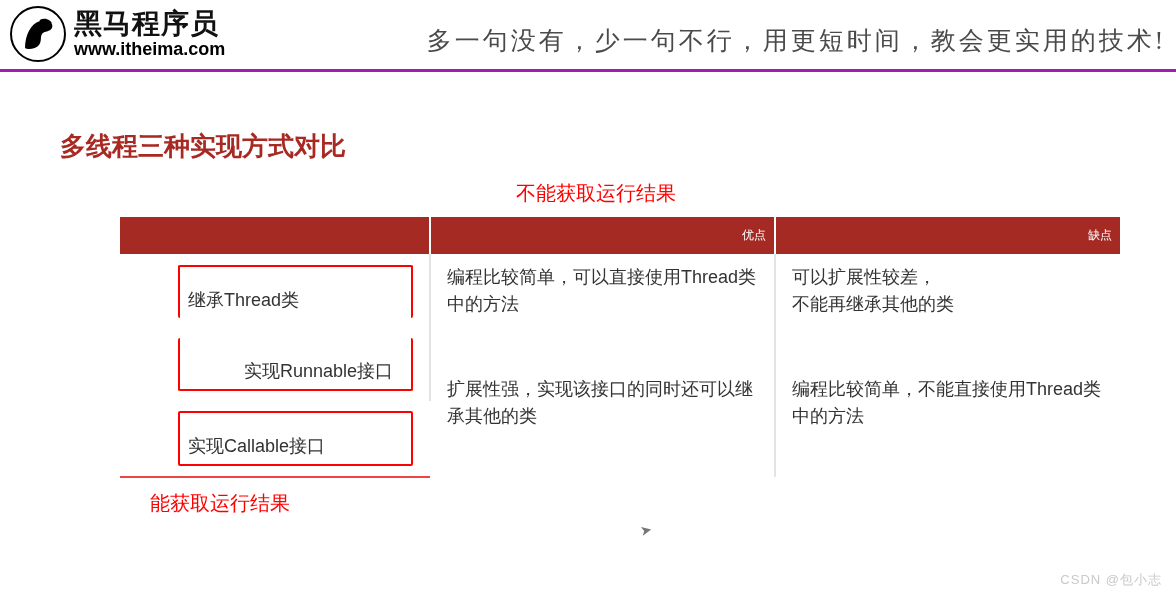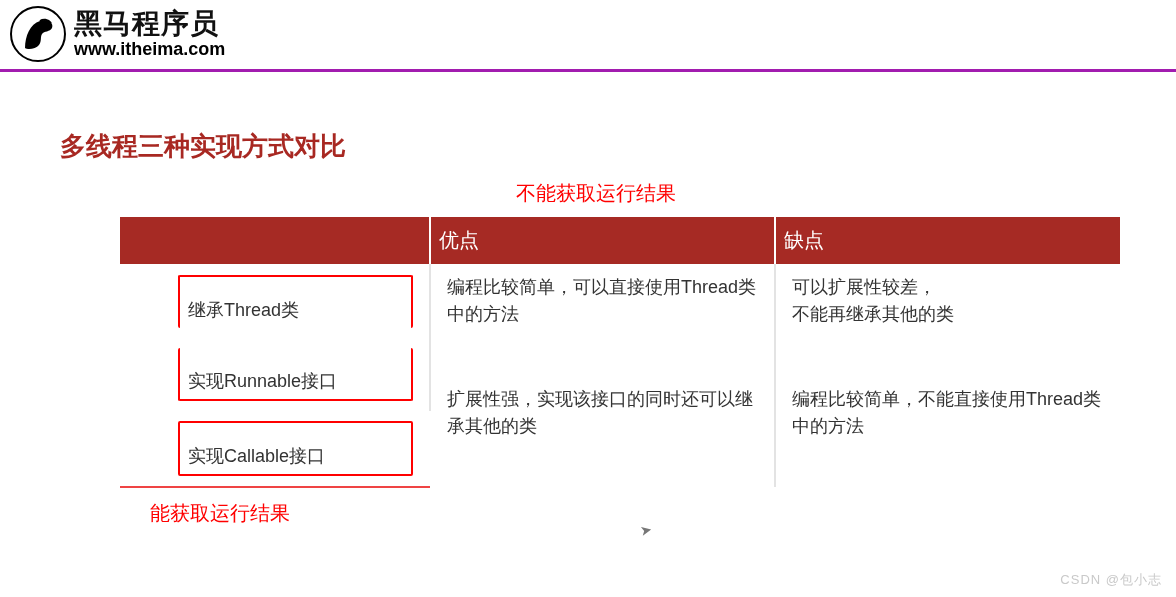--- a/index.html
+++ b/index.html
@@ -89,45 +89,45 @@
     border-collapse: collapse;
     table-layout: fixed;
   }
   col.c1 { width: 310px; }
   col.c2 { width: 345px; }
   col.c3 { width: 345px; }
 
   thead th {
     background: #a62a24;
     color: #fff;
-    font-size: 20px;
+    font-size: 12px;
     font-weight: 500;
     padding: 10px 8px;
-    text-align: left;
+    text-align: right;
     border-right: 2px solid #fff;
   }
   thead th:last-child { border-right: none; }
   thead th.blank { background:#a62a24; }
 
   tbody td {
     font-size: 18px;
     color: #333;
     padding: 10px 16px;
     vertical-align: middle;
     border-right: 2px solid #e3e3e3;
     line-height: 1.5;
   }
   tbody td:last-child { border-right: none; }
   tbody tr:last-child td { border-bottom: 2px solid #ef4444; }
   .rowlabel { padding: 10px 0 10px 22px; }
 
   
   .redbox { border: 2.5px solid #ff0000; border-radius: 2px; display:inline-block; padding:20px 18px 4px 8px; min-width:235px;margin-left:36px; }
   .redbox.nobottom { border-bottom: none; }
-  .redbox.notop { border-top: none; }
+  .redbox.notop { border-top: none; text-align: right; }
 
   
   .cursor {
     position: absolute;
     left: 640px;
     top: 522px;
     font-size: 14px;
     color: #777;
     transform: rotate(-12deg);
   }
@@ -150,20 +150,21 @@
       <svg viewBox="0 0 40 40">
         <path d="M7 34 C7 22 12 10 22 7 C30 4 36 9 34 14 C32 18 26 17 24 20 C22 23 24 27 21 31 C18 35 10 36 7 34 Z" fill="#000"></path>
         <path d="M22 7 C25 5 30 5 33 9" stroke="#000" stroke-width="2" fill="none"></path>
       </svg>
     </div>
     <div class="logo-text">
       <span class="logo-cn">黑马程序员</span>
       <span class="logo-url">www.itheima.com</span>
     </div>
   </div>
+  <div class="slogan">多一句没有，少一句不行，用更短时间，教会更实用的技术!</div>
 </div>
 
 <div class="content">
   <h2 class="page-title">多线程三种实现方式对比</h2>
 
   <div class="annot-top">不能获取运行结果</div>
 
   <div class="tbl-wrap">
     <table>
       <colgroup>

